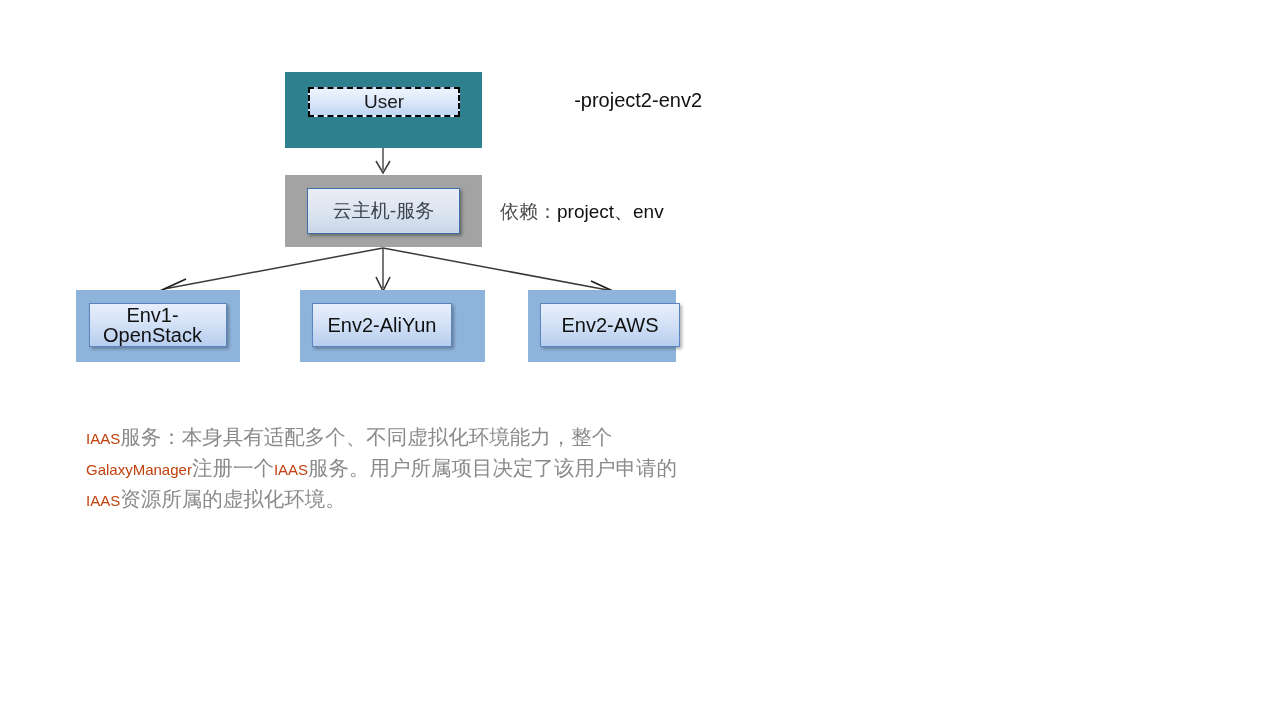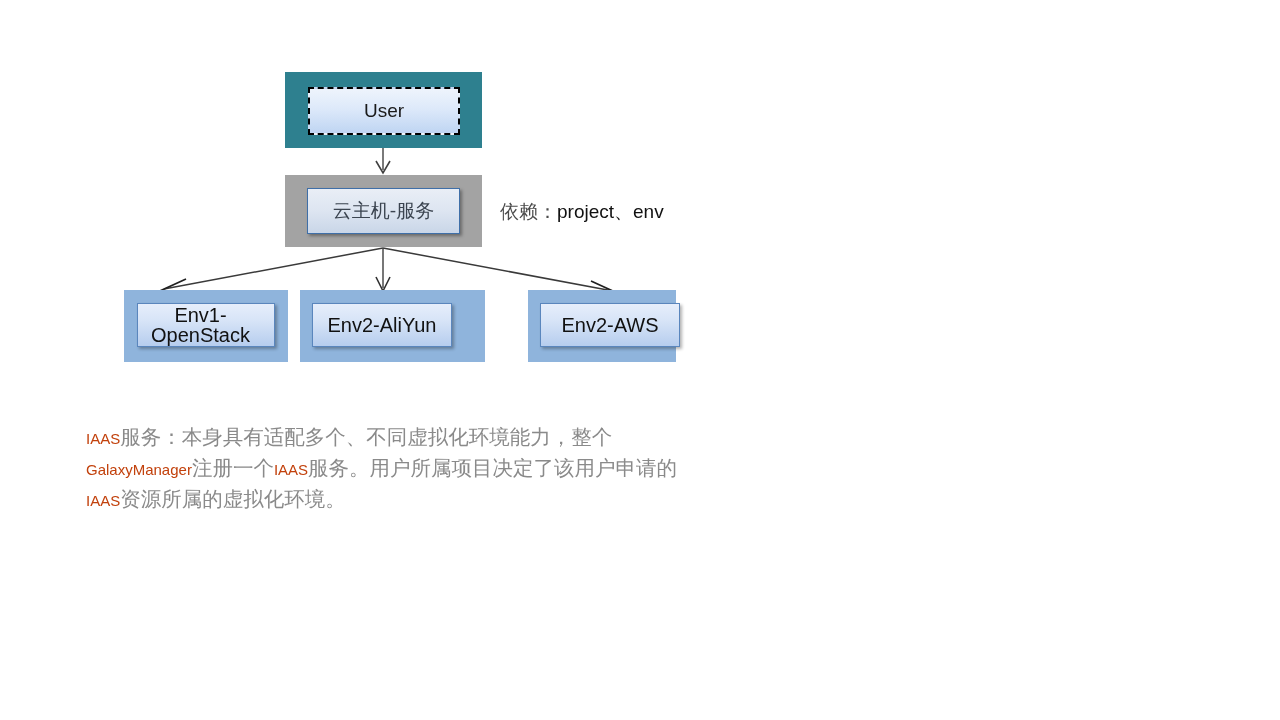--- a/index.html
+++ b/index.html
@@ -38,21 +38,21 @@
     left: 285px;
     top: 72px;
     width: 197px;
     height: 76px;
     background: #2E808F;
   }
   #chip-user {
     left: 23px;
     top: 15px;
     width: 152px;
-    height: 48px;
+    height: 30px;
     background: linear-gradient(to bottom, #eef4fc 0%, #dde9fa 45%, #bfd5f2 100%);
     border: 2px dashed #000000;
     font-size: 19px;
     color: #1a1a1a;
   }
 
   
   #node-service {
     left: 285px;
     top: 175px;
@@ -80,21 +80,21 @@
     top: 290px;
   }
   .env-chip {
     background: linear-gradient(to bottom, #e6eefb 0%, #d7e4f7 40%, #b6cdee 100%);
     border: 1px solid #5a86bd;
     box-shadow: 2px 2px 3px rgba(0,0,0,0.3);
     font-size: 20px;
     color: #111111;
   }
 
-  #node-env1 { left: 76px;  width: 164px; margin-left: 48px; }
+  #node-env1 { left: 76px;  width: 164px; }
   #chip-env1 {
     left: 13px; top: 13px; width: 138px; height: 44px;
     line-height: 1.02;
   }
   #chip-env1 .chip-text {
     white-space: normal;
     width: 160px;
     margin-left: -11px;
   }
 
@@ -207,20 +207,21 @@
   </div>
 </div>
 
 <div class="node env-plate" id="node-env3">
   <div class="chip env-chip" id="chip-env3">
     <span class="chip-text">Env2-AWS</span>
   </div>
 </div>
 
 <div class="side-label" id="label-user-mapping">
+  <div>-project2-env2</div>
 </div>
 
 <div class="side-label" id="label-service-dep">
   <span class="cjk">依赖：</span><span>project、env</span>
 </div>
 
 <div id="description">
   <span><span class="lat">IAAS</span>服务：本身具有适配多个、不同虚拟化环境能力，整个<span class="lat">GalaxyManager</span>注册一个<span class="lat">IAAS</span>服务。用户所属项目决定了该用户申请的<span class="lat">IAAS</span>资源所属的虚拟化环境。</span>
 </div>
 

